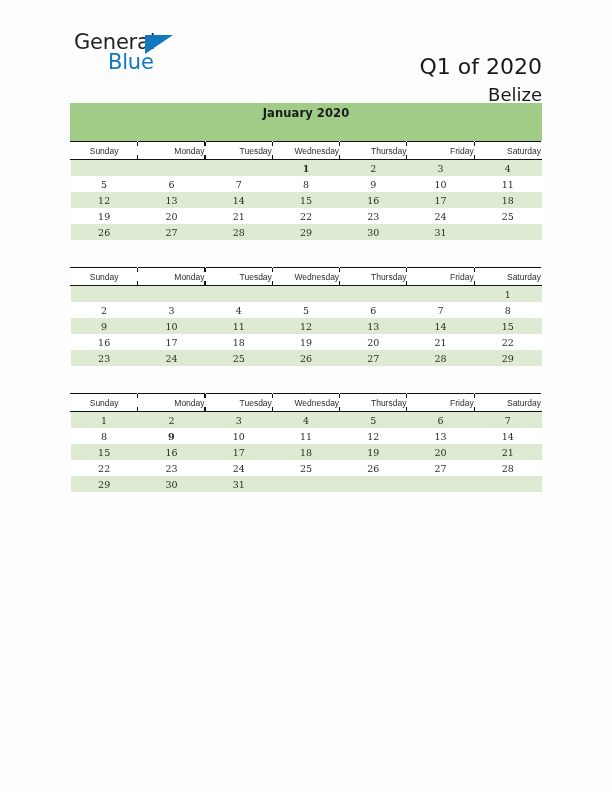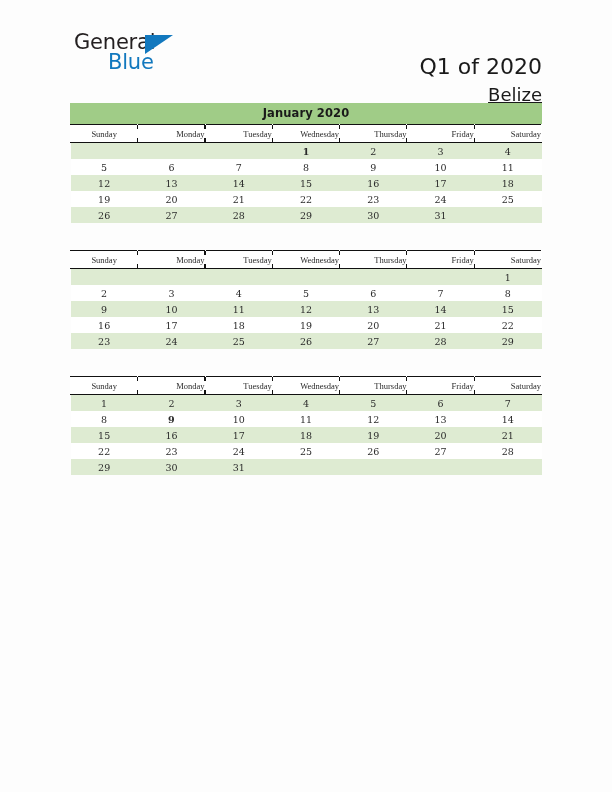--- a/index.html
+++ b/index.html
@@ -79,59 +79,58 @@
     font-family: "DejaVu Sans", sans-serif;
     line-height: 30px;
     white-space: nowrap;
   }
   .title-country {
     font-size: 18px;
     color: #1a1a1a;
     font-family: "DejaVu Sans", sans-serif;
     line-height: 26px;
     white-space: nowrap;
-    text-decoration: underline;
   }
 
   
   .months {
     position: absolute;
     left: 70px;
     top: 103px;
     width: 472px;
   }
 
   .month {
     width: 472px;
     margin-bottom: 27px;
   }
 
   .month-title {
-    height: 21px;
+    height: 38px;
     line-height: 21px;
     background: #a0cc87;
     text-align: center;
     font-size: 11.5px;
     font-weight: bold;
     color: #1a1a1a;
     font-family: "DejaVu Sans", sans-serif;
     letter-spacing: 0.1px;
   }
 
   table.cal {
     width: 472px;
     border-collapse: collapse;
     table-layout: fixed;
   }
 
   table.cal th {
     font-size: 8.5px;
     font-weight: normal;
     color: #2b2b2b;
-    font-family: Liberation Serif, serif;
+    font-family: Liberation Sans, sans-serif;
     height: 17px;
     text-align: center;
     background: #ffffff;
     border-top: 1.4px solid #111;
     border-bottom: 1.4px solid #111;
     border-left: 1px solid #ffffff;
     border-right: 1px solid #ffffff;
     position: relative;
     padding: 0;
     vertical-align: middle;

